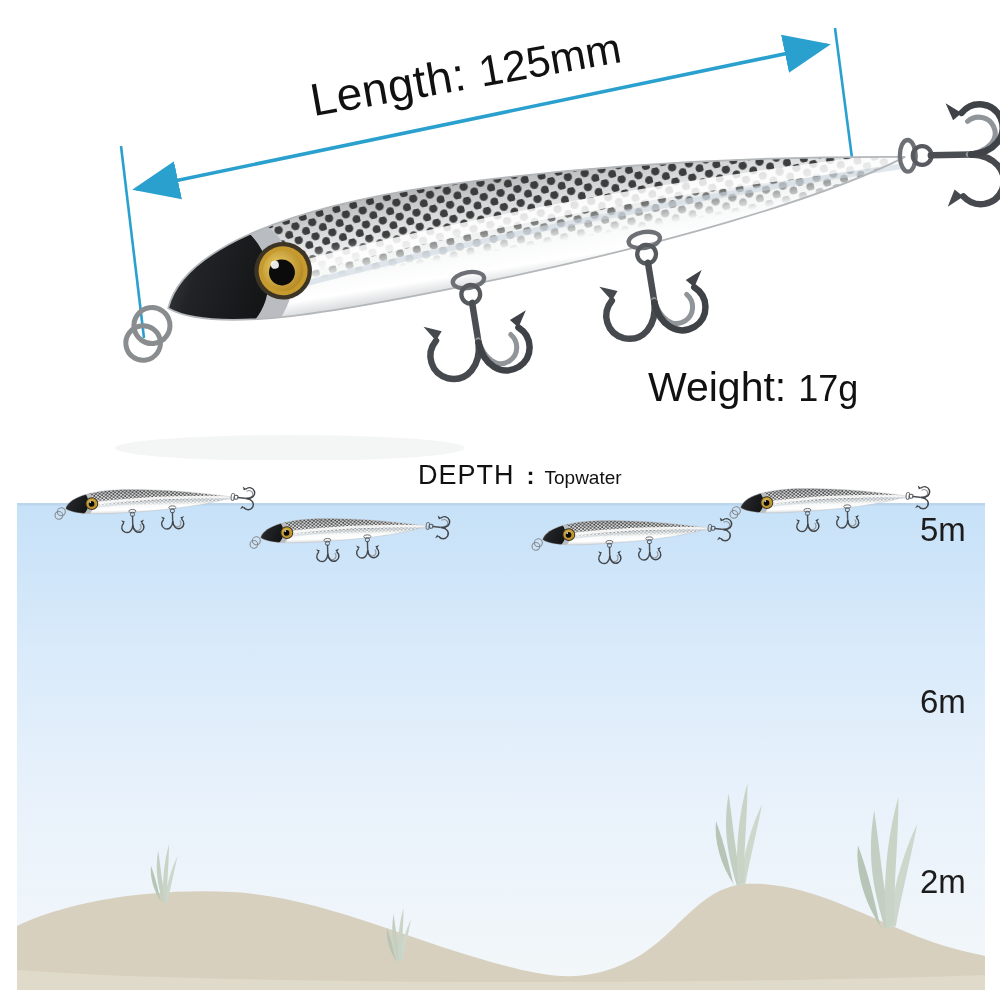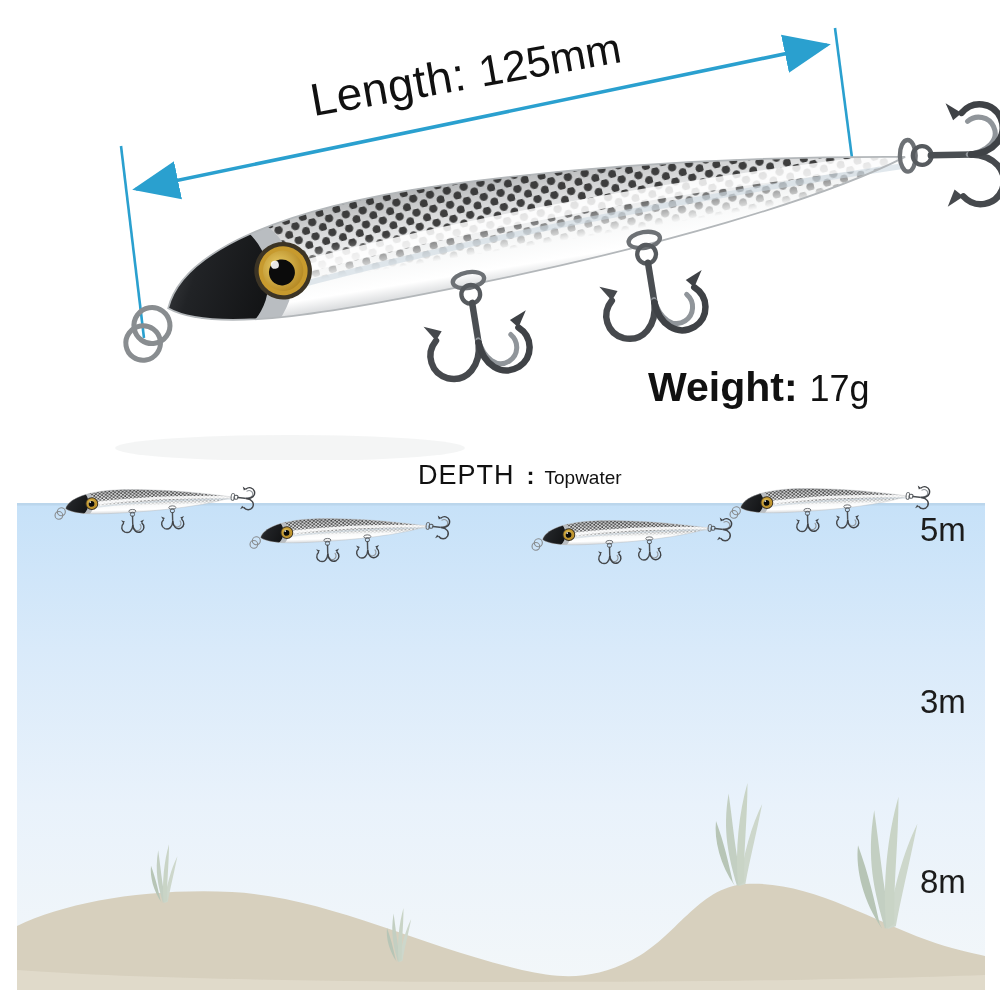--- a/index.html
+++ b/index.html
@@ -19,21 +19,21 @@
     transform:rotate(-10deg);
     transform-origin:left top;
     white-space:nowrap;
   }
   .length-label .kw{font-size:46px;font-weight:500;letter-spacing:.5px;}
   .length-label .val{font-size:43px;font-weight:400;margin-left:14px;}
   .weight-label{
     position:absolute;left:648px;top:364px;
     white-space:nowrap;
   }
-  .weight-label .kw{font-size:41px;font-weight:700;}
+  .weight-label .kw{font-size:41px;font-weight:400;}
   .weight-label .val{font-size:36px;font-weight:400;margin-left:12px;}
   .depth-heading{
     position:absolute;left:418px;top:460px;
     display:flex;align-items:baseline;white-space:nowrap;
   }
   .depth-heading .dh-label{font-size:27px;font-weight:400;letter-spacing:1px;}
   .depth-heading .dh-sep{font-size:24px;font-weight:700;margin:0 10px 0 12px;}
   .depth-heading .dh-value{font-size:19px;font-weight:400;}
   .depth-marker{
     position:absolute;left:920px;
@@ -190,16 +190,16 @@
     <use href="#weed" transform="translate(720,446) scale(1.05)"></use>
     <use href="#weed" transform="translate(868,489) scale(1.35)"></use>
 
     <use href="#lure" transform="translate(38.1,41.2) rotate(-1.5) scale(0.32)"></use>
     <use href="#lure" transform="translate(233.1,70.2) rotate(-1.5) scale(0.32)"></use>
     <use href="#lure" transform="translate(515.1,72.2) rotate(-1.5) scale(0.32)"></use>
     <use href="#lure" transform="translate(713.1,40.2) rotate(-1.5) scale(0.32)"></use>
   </svg>
 
   <div class="depth-marker dm-0">5m</div>
-  <div class="depth-marker dm-1">3m</div>
-  <div class="depth-marker dm-2">8m</div>
+  <div class="depth-marker dm-1">6m</div>
+  <div class="depth-marker dm-2">2m</div>
 
 </div>
 
 </body></html>

